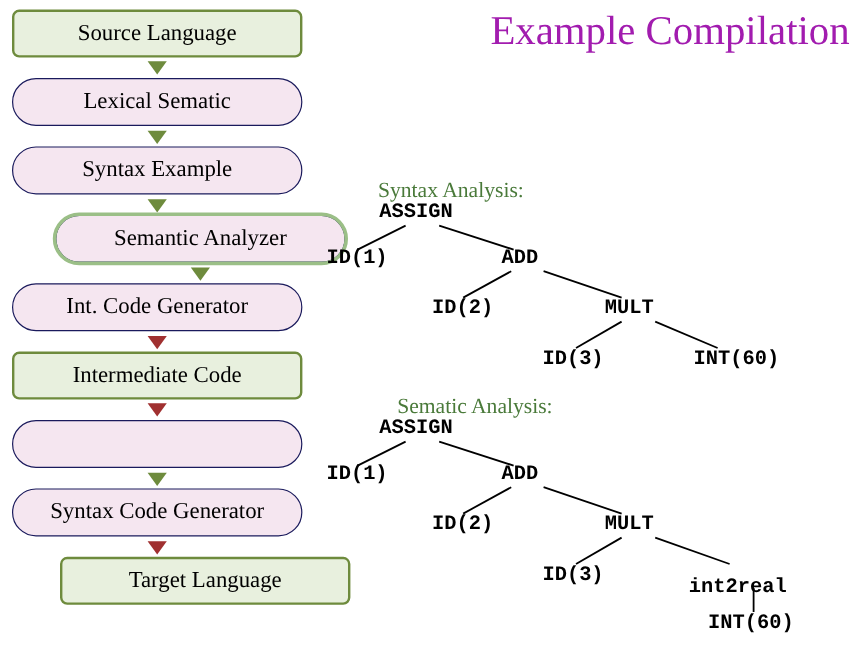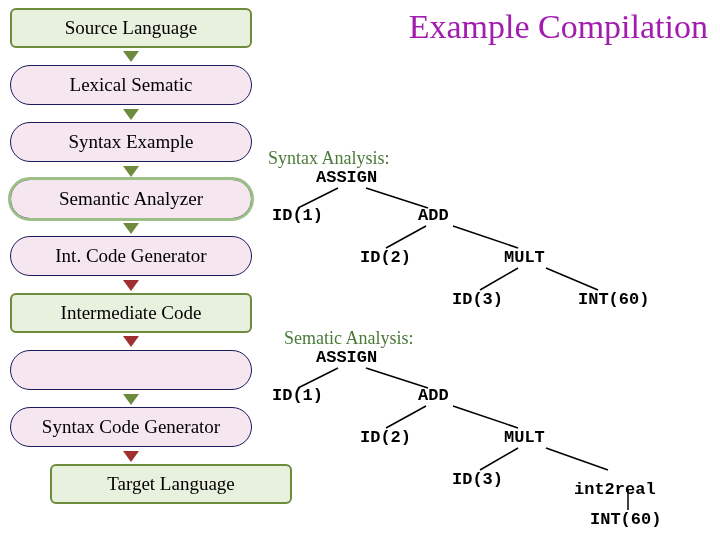--- a/index.html
+++ b/index.html
@@ -41,20 +41,21 @@
     background: #e8f0de;
     border: 2px solid #6e8b3d;
   }
   .pill-pink {
     background: #f5e6f0;
     border: 1px solid #1a1a5c;
   }
   .pill-pink.thick {
     outline: 3px solid #9bbf87;
     outline-offset: -1px;
+    margin-left: 36px;
   }
   .arrow {
     position: absolute;
     left: 50%;
     bottom: -16px;
     transform: translateX(-50%);
     width: 0; height: 0;
     border-left: 8px solid transparent;
     border-right: 8px solid transparent;
     border-top: 11px solid #6e8b3d;
@@ -69,20 +70,21 @@
     font-family: 'Courier New', monospace;
     font-size: 17px;
     font-weight: bold;
     color: #000;
   }
   .section-label {
     font-family: Georgia, serif;
     font-size: 18px;
     color: #4a7a3a;
     font-weight: normal;
+    margin-left: 47px;
   }
   .tree {
     position: relative;
   }
   .node {
     position: absolute;
     white-space: nowrap;
   }
   svg.lines {
     position: absolute;

